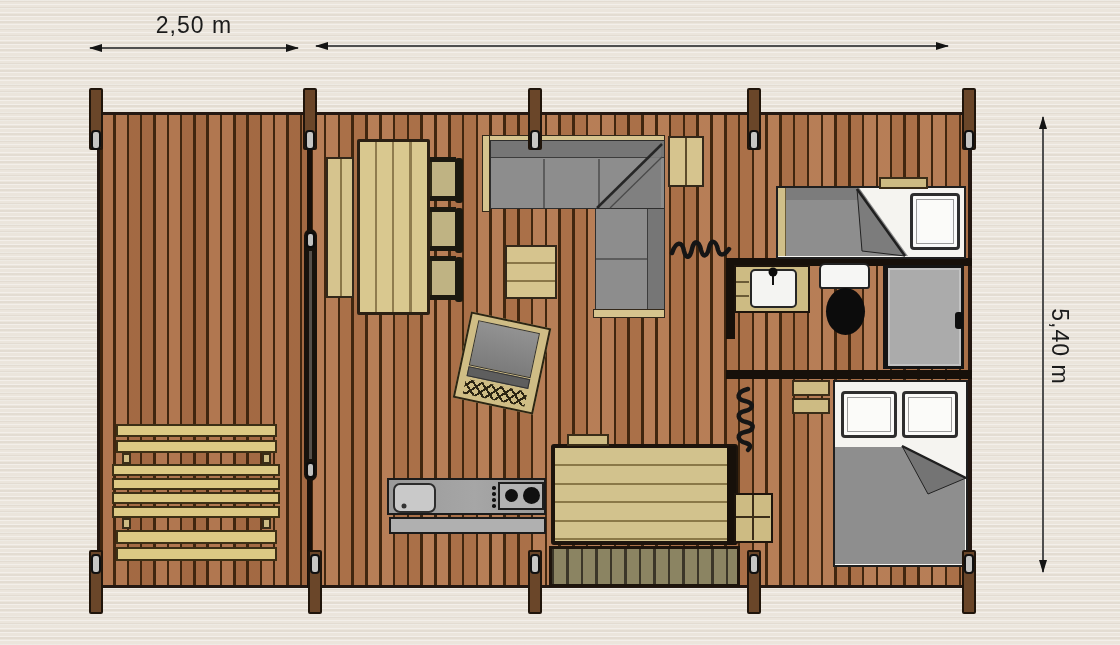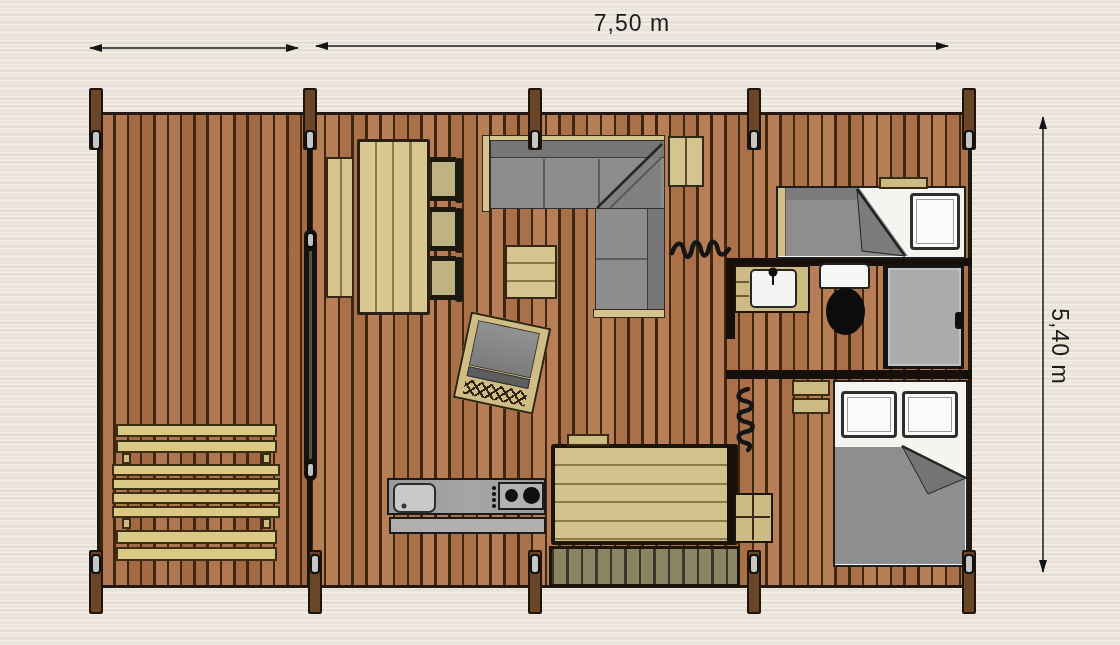--- a/index.html
+++ b/index.html
@@ -54,26 +54,26 @@
   .bed{background:#f5f4f0;border:2.5px solid #1f1f1f;}
   .pillow{background:#fbfbf9;border:3px solid #2e2e2e;border-radius:4px;outline:1px solid #9a9a9a;outline-offset:-7px;}
   .lounge{background:#cfbd85;border:2.5px solid #2c2513;transform:rotate(12deg);}
   svg.overlay{position:absolute;left:0;top:0;pointer-events:none;}
 </style>
 </head>
 <body>
 
 <div class="canvas">
 
+  <div class="abs dim-label" style="left:90px;top:12px;width:208px;">2,50 m</div>
   <div class="abs dim-line-h" style="left:90px;top:47px;width:208px;">
     <span class="arr arr-l"></span>
     <span class="arr arr-r"></span>
   </div>
 
-  <div class="abs dim-label" style="left:316px;top:10px;width:632px;">7,50 m</div>
   <div class="abs dim-line-h" style="left:316px;top:45px;width:632px;">
     <span class="arr arr-l"></span>
     <span class="arr arr-r"></span>
   </div>
 
   <div class="abs dim-line-v" style="left:1042px;top:117px;height:455px;">
     <span class="arr arr-u"></span>
     <span class="arr arr-d"></span>
   </div>
   <div class="abs dim-label" style="left:1003px;top:333px;width:112px;transform:rotate(90deg);">5,40 m</div>

